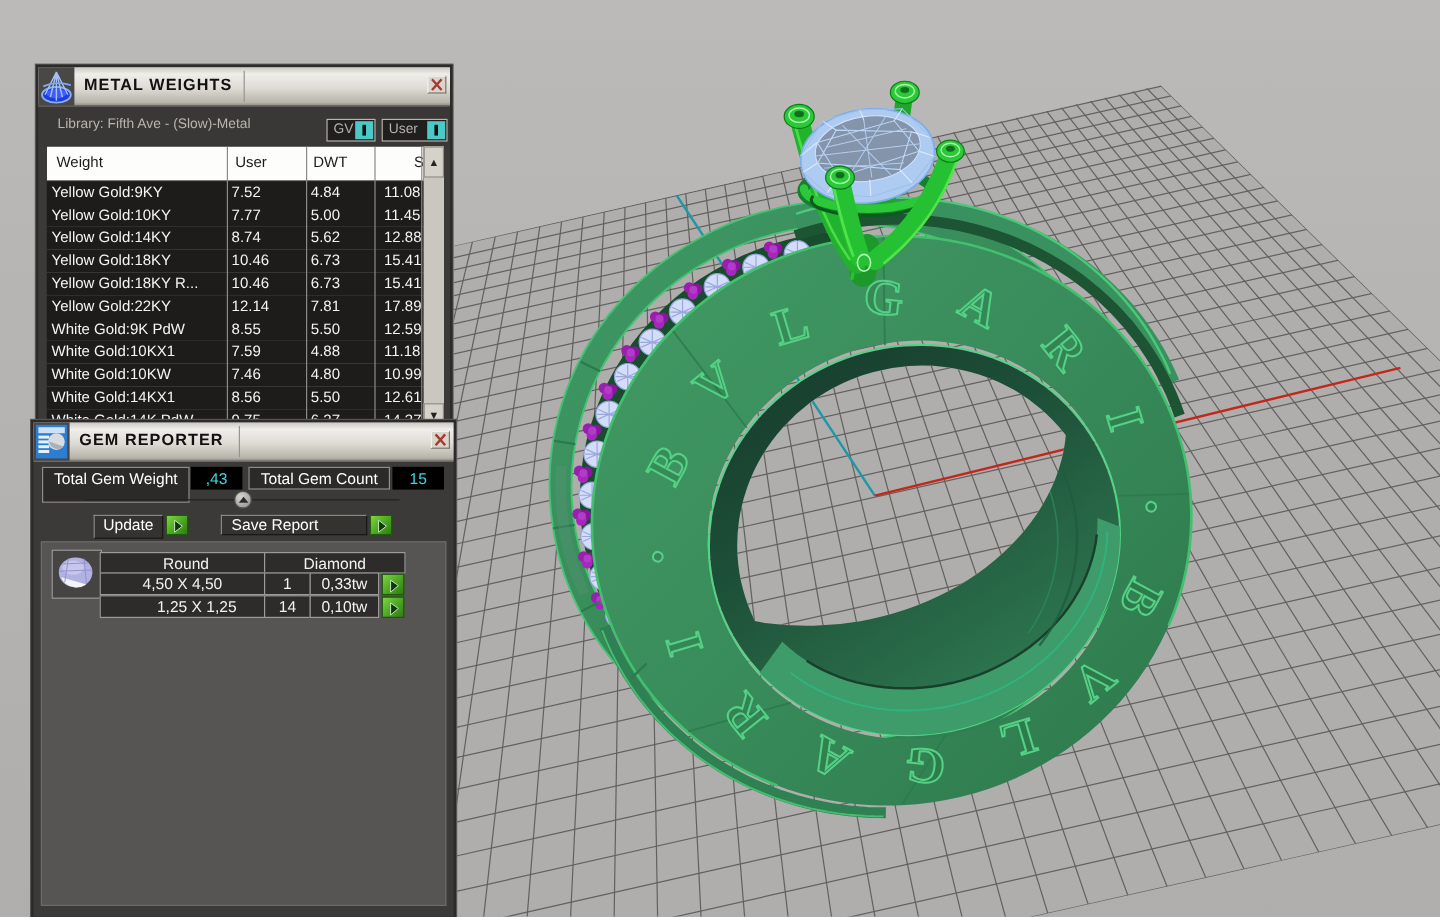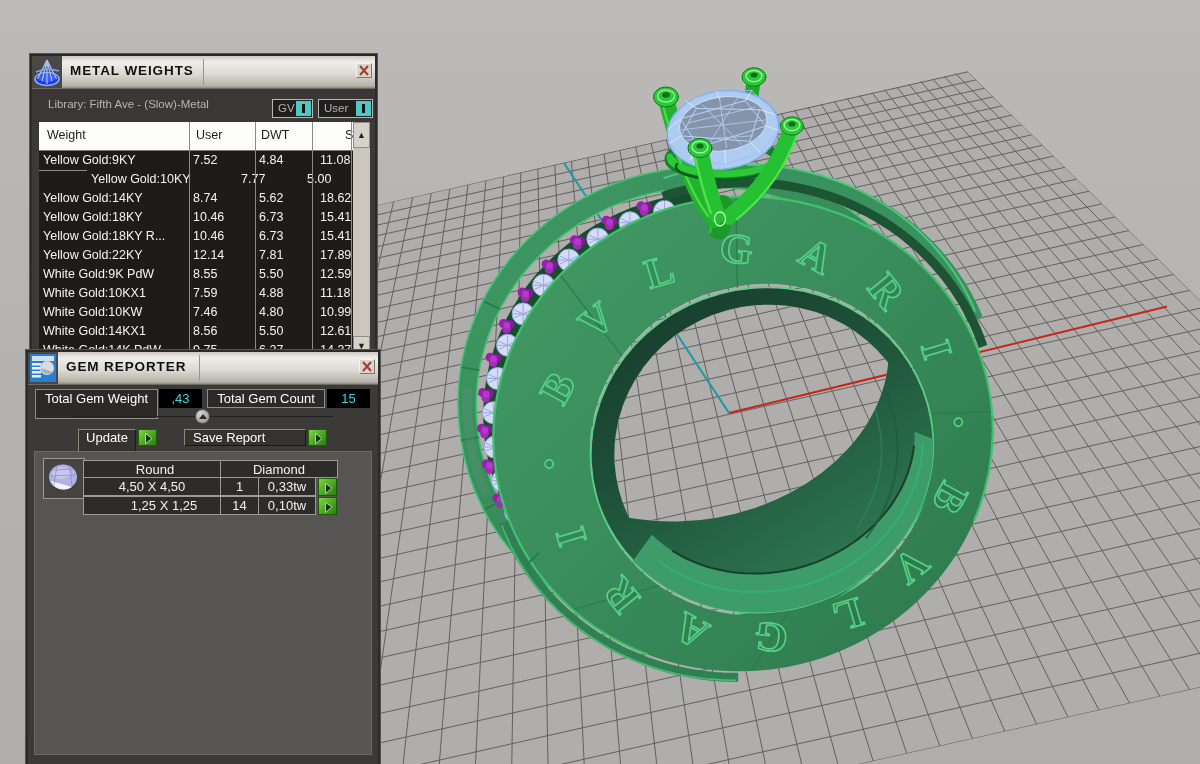--- a/index.html
+++ b/index.html
@@ -498,31 +498,31 @@
       <div class="hdrcell" style="left:157px;">User</div>
       <div class="hdrcell" style="left:222px;">DWT</div>
       <div class="hdrcell" style="left:281px;margin-left:25px;">SPG</div>
     </div>
     <div class="row" style="top:29px;">
         <div style="left:4px;">Yellow Gold:9KY</div>
         <div style="left:154px;">7.52</div>
         <div style="left:220px;">4.84</div>
         <div style="left:281px;">11.08</div>
       </div>
-    <div class="row" style="top:48px;margin-left:48px;">
+    <div class="row" style="top:48px;">
         <div style="left:4px;">Yellow Gold:10KY</div>
         <div style="left:154px;">7.77</div>
         <div style="left:220px;">5.00</div>
         <div style="left:281px;">11.45</div>
       </div>
     <div class="row" style="top:67px;">
         <div style="left:4px;">Yellow Gold:14KY</div>
         <div style="left:154px;">8.74</div>
         <div style="left:220px;">5.62</div>
-        <div style="left:281px;">18.62</div>
+        <div style="left:281px;">12.88</div>
       </div>
     <div class="row" style="top:86px;">
         <div style="left:4px;">Yellow Gold:18KY</div>
         <div style="left:154px;">10.46</div>
         <div style="left:220px;">6.73</div>
         <div style="left:281px;">15.41</div>
       </div>
     <div class="row" style="top:105px;">
         <div style="left:4px;">Yellow Gold:18KY R...</div>
         <div style="left:154px;">10.46</div>
@@ -605,21 +605,21 @@
   <div class="lblbox" style="left:7px;top:37px;width:123px;height:30px;line-height:18px;">Total Gem Weight</div>
   <div class="blkfield" style="left:131px;top:37px;width:43px;height:19px;line-height:19px;">,43</div>
   <div class="lblbox" style="left:179px;top:37px;width:118px;height:19px;line-height:18px;">Total Gem Count</div>
   <div class="blkfield" style="left:299px;top:37px;width:43px;height:19px;line-height:19px;">15</div>
 
   <div style="position:absolute;left:43px;top:64px;width:262px;height:1px;background:#222;"></div>
   <div style="position:absolute;left:167px;top:57px;width:15px;height:15px;border-radius:50%;background:radial-gradient(circle at 35% 30%,#d6d4d0,#8e8c88);border:1px solid #55534f;box-sizing:border-box;">
      <div style="position:absolute;left:3px;top:4px;width:0;height:0;border-left:4px solid transparent;border-right:4px solid transparent;border-bottom:5px solid #2c2b29;"></div>
   </div>
 
-  <div class="btn3d" style="left:50px;top:77px;width:58px;height:32px;line-height:16px;text-align:center;">Update</div>
+  <div class="btn3d" style="left:50px;top:77px;width:58px;height:20px;line-height:16px;text-align:center;">Update</div>
   <div class="gbtn" style="left:110px;top:77px;width:19px;height:17px;">
       <svg width="19" height="17">
         <path d="M6.5,3.5 L13,8.5 L6.5,13.5 Z" fill="#0d3a06" stroke="#cfe6cf" stroke-width="0.8"></path>
       </svg>
     </div>
   <div class="btn3d" style="left:156px;top:77px;width:122px;height:17px;line-height:16px;padding-left:8px;">Save Report</div>
   <div class="gbtn" style="left:280px;top:77px;width:19px;height:17px;">
       <svg width="19" height="17">
         <path d="M6.5,3.5 L13,8.5 L6.5,13.5 Z" fill="#0d3a06" stroke="#cfe6cf" stroke-width="0.8"></path>
       </svg>

